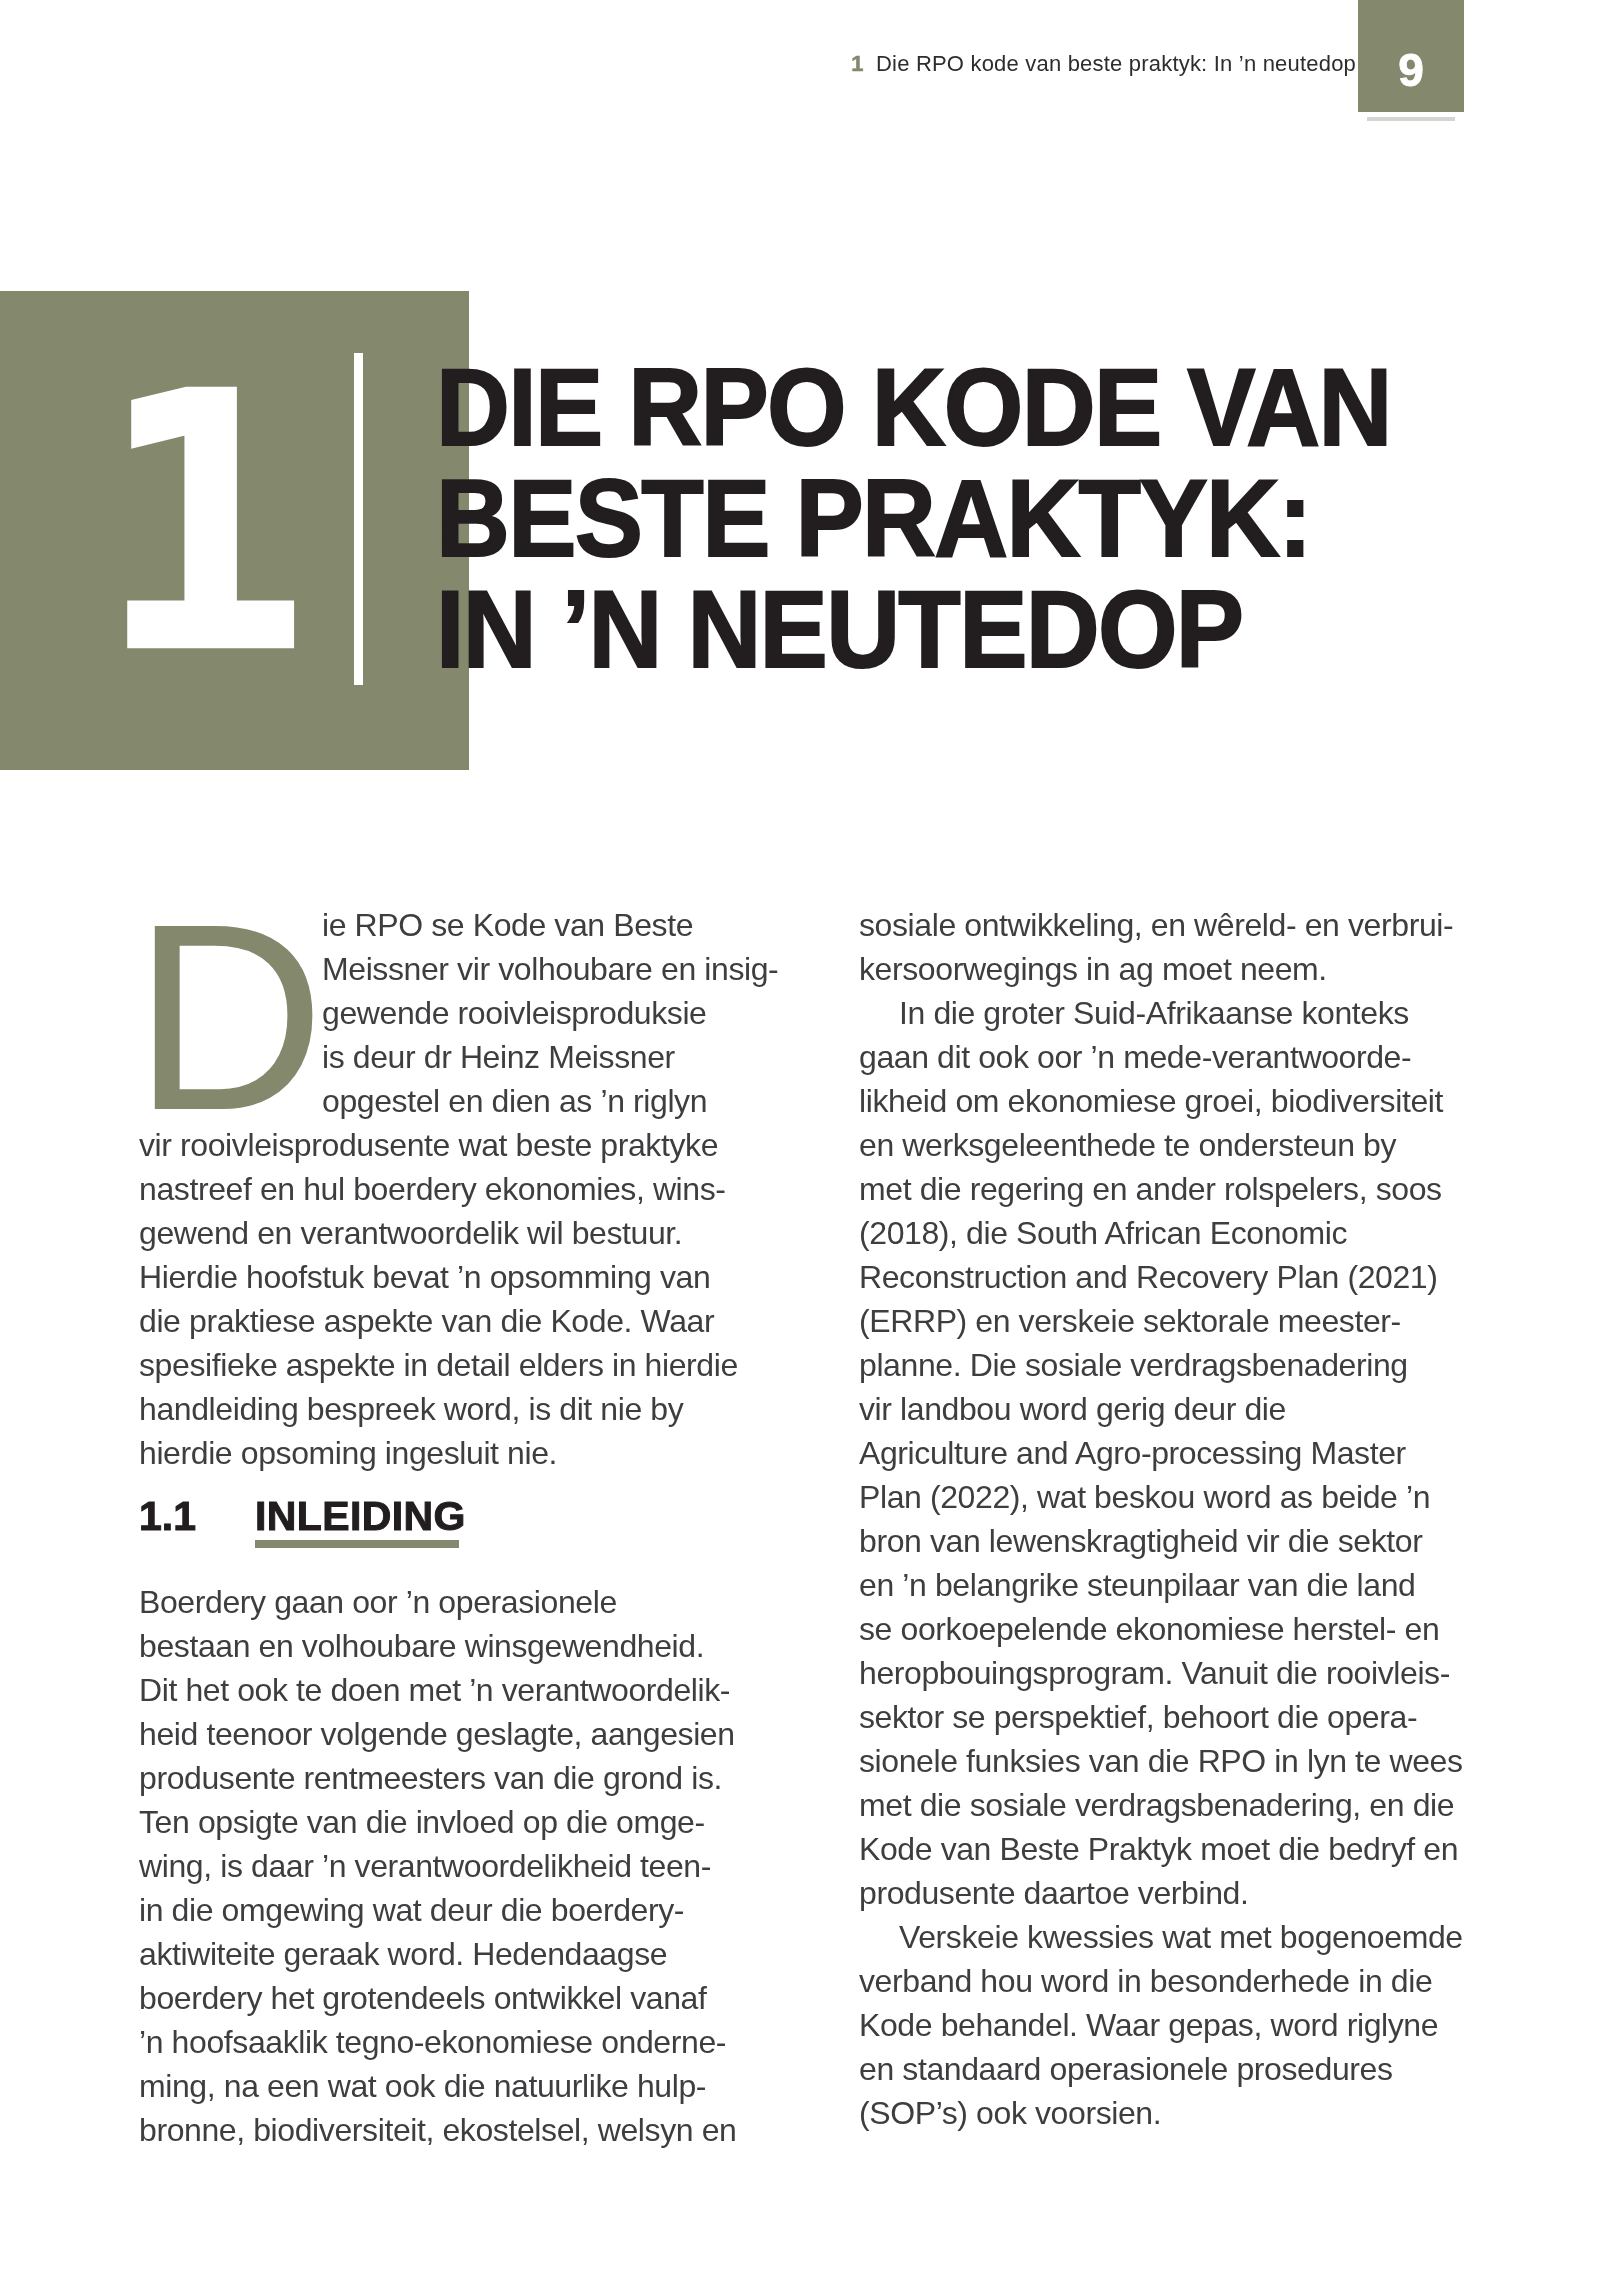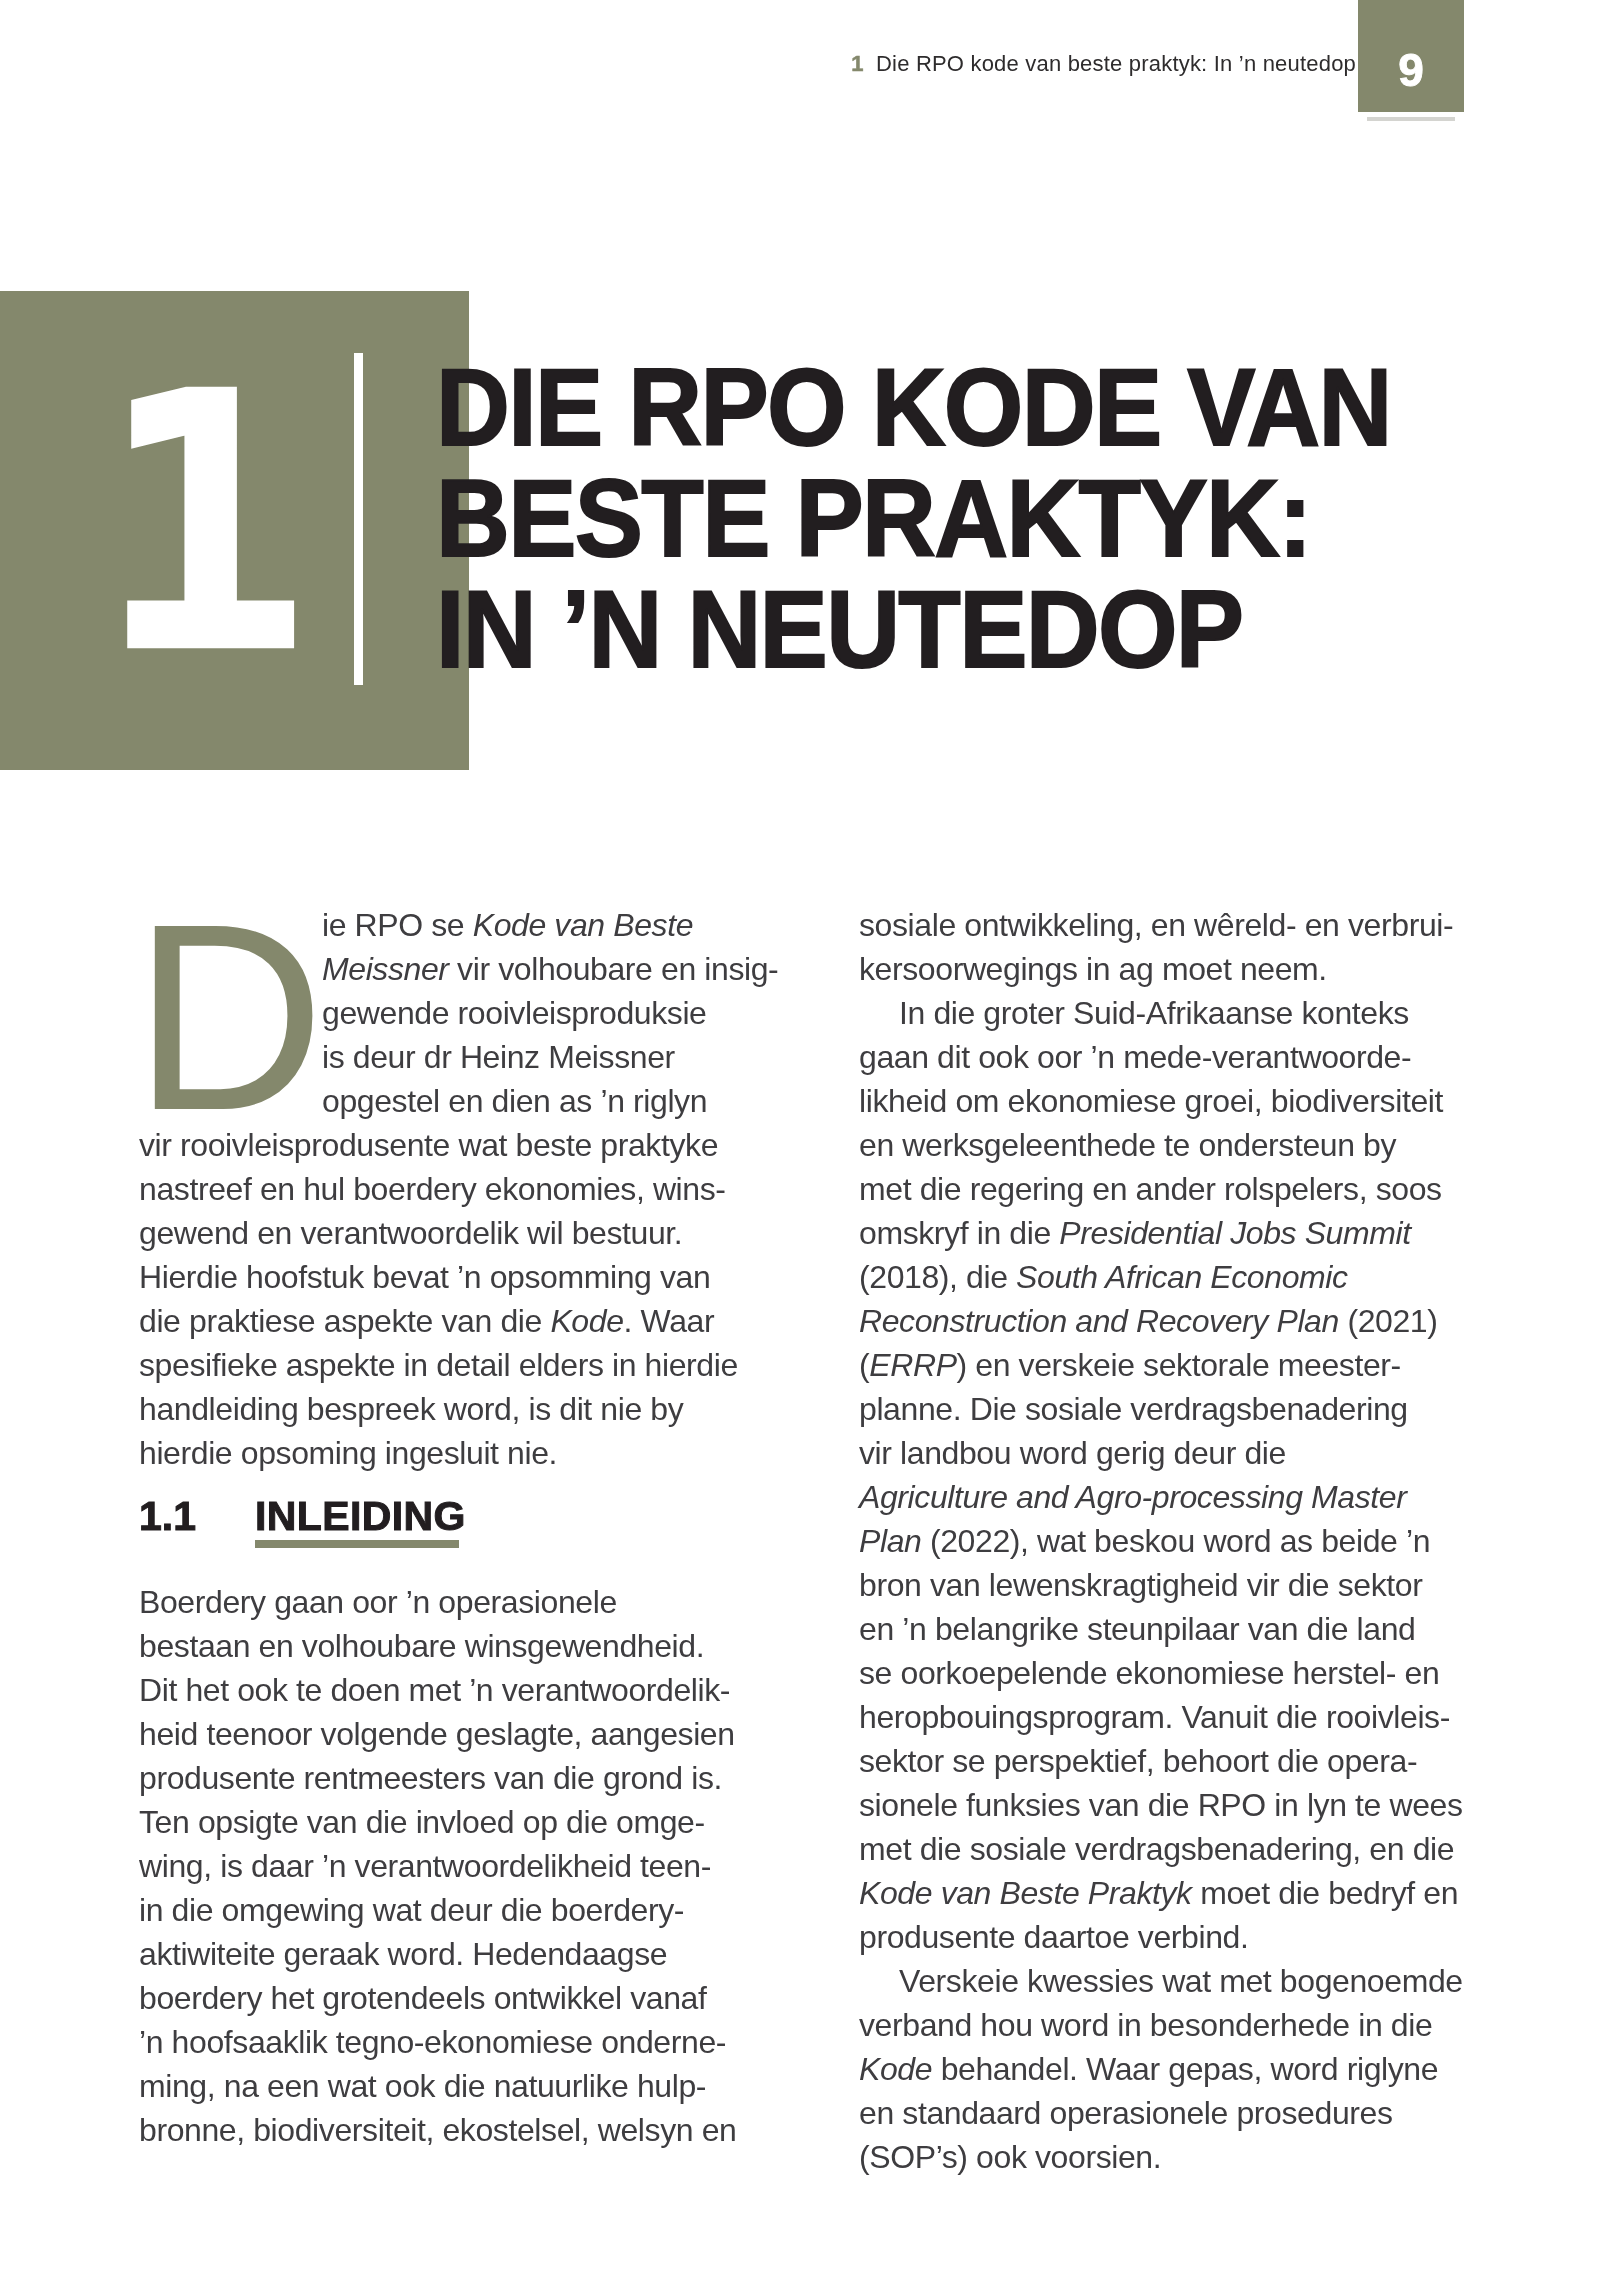--- a/index.html
+++ b/index.html
@@ -55,21 +55,21 @@
     font-size:110px;font-weight:800;color:#221e20;
     letter-spacing:-1.8px;-webkit-text-stroke:2px #221e20;
     transform:scaleX(.93);transform-origin:left center;
     white-space:nowrap;
   }
   
   .col{position:absolute;color:#3e3d40;font-size:32px;letter-spacing:-0.4px;}
   .col-left{left:139px;top:903px;width:645px;}
   .col-right{left:834px;top:903px;width:645px;margin-left:25px;}
   .tl{height:44px;line-height:44px;white-space:nowrap;}
-  .tl .it{font-style:italic;text-align:center;}
+  .tl .it{text-align:center;}
   .tl.ind{text-indent:40px;}
   .tl.dci{padding-left:183px;}
   .drop-cap{
     position:absolute;left:133px;top:884px;
     font-size:266px;line-height:266px;color:#84886c;font-weight:400;
   }
   
   .section-heading{
     position:absolute;left:139px;top:1496px;height:53px;
     color:#221e20;font-weight:bold;font-size:41px;line-height:41px;
@@ -149,21 +149,20 @@
 
   <div class="col col-right">
     <div id="right-col">
         <div class="tl"><span>sosiale ontwikkeling, en wêreld- en verbrui-</span></div>
         <div class="tl"><span>kersoorwegings in ag moet neem.</span></div>
         <div class="tl ind"><span>In die groter Suid-Afrikaanse konteks</span></div>
         <div class="tl"><span>gaan dit ook oor ’n mede-verantwoorde-</span></div>
         <div class="tl"><span>likheid om ekonomiese groei, biodiversiteit</span></div>
         <div class="tl"><span>en werksgeleenthede te ondersteun by</span></div>
         <div class="tl"><span>met die regering en ander rolspelers, soos</span></div>
-        <div class="tl"><span>omskryf in die </span><span class="it">Presidential Jobs Summit</span></div>
         <div class="tl"><span>(2018), die </span><span class="it">South African Economic</span></div>
         <div class="tl"><span class="it">Reconstruction and Recovery Plan</span><span> (2021)</span></div>
         <div class="tl"><span>(</span><span class="it">ERRP</span><span>) en verskeie sektorale meester-</span></div>
         <div class="tl"><span>planne. Die sosiale verdragsbenadering</span></div>
         <div class="tl"><span>vir landbou word gerig deur die</span></div>
         <div class="tl"><span class="it">Agriculture and Agro-processing Master</span></div>
         <div class="tl"><span class="it">Plan</span><span> (2022), wat beskou word as beide ’n</span></div>
         <div class="tl"><span>bron van lewenskragtigheid vir die sektor</span></div>
         <div class="tl"><span>en ’n belangrike steunpilaar van die land</span></div>
         <div class="tl"><span>se oorkoepelende ekonomiese herstel- en</span></div>

